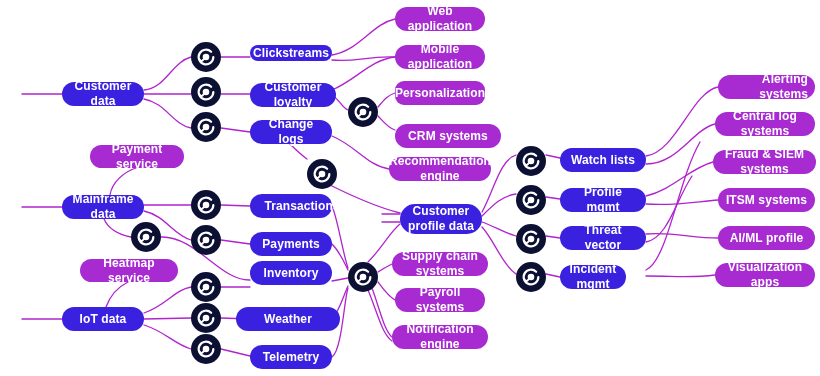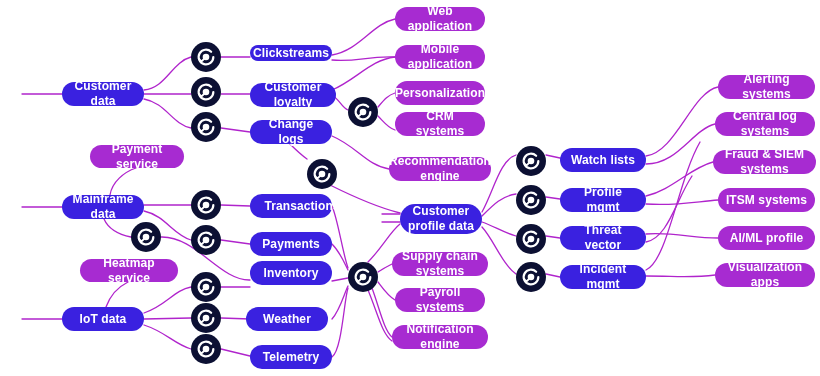--- a/index.html
+++ b/index.html
@@ -127,37 +127,37 @@
       <div class="node blue" style="left: 62px; top: 195px; width: 82px; height: 24px;"><span>Mainframe data</span></div>
       <div class="node blue" style="left: 62px; top: 307px; width: 82px; height: 24px;"><span>IoT data</span></div>
       <div class="node purple" style="left: 90px; top: 145px; width: 94px; height: 23px;"><span>Payment service</span></div>
       <div class="node purple" style="left: 80px; top: 259px; width: 98px; height: 23px;"><span>Heatmap service</span></div>
       <div class="node blue" style="left: 250px; top: 45px; width: 82px; height: 16px;"><span>Clickstreams</span></div>
       <div class="node blue" style="left: 250px; top: 83px; width: 86px; height: 24px;"><span>Customer loyalty</span></div>
       <div class="node blue" style="left: 250px; top: 120px; width: 82px; height: 24px;"><span>Change logs</span></div>
       <div class="node blue" style="left: 250px; top: 194px; width: 82px; height: 24px; padding-left: 29px;"><span>Transactions</span></div>
       <div class="node blue" style="left: 250px; top: 232px; width: 82px; height: 24px;"><span>Payments</span></div>
       <div class="node blue" style="left: 250px; top: 261px; width: 82px; height: 24px;"><span>Inventory</span></div>
-      <div class="node blue" style="left: 246px; top: 307px; width: 82px; height: 24px;"><span>Weather</span></div>
+      <div class="node blue" style="left: 236px; top: 307px; width: 104px; height: 24px;"><span>Weather</span></div>
       <div class="node blue" style="left: 250px; top: 345px; width: 82px; height: 24px;"><span>Telemetry</span></div>
       <div class="node purple" style="left: 395px; top: 7px; width: 90px; height: 24px;"><span>Web application</span></div>
       <div class="node purple" style="left: 395px; top: 45px; width: 90px; height: 24px;"><span>Mobile application</span></div>
-      <div class="node purple" style="left: 395px; top: 81px; width: 90px; height: 24px;"><span>Personalization</span></div>
-      <div class="node purple" style="left: 395px; top: 112px; width: 90px; height: 24px;"><span>CRM systems</span></div>
+      <div class="node purple" style="left: 395px; top: 81px; width: 90px; height: 24px; border-radius: 9px;"><span>Personalization</span></div>
+      <div class="node purple" style="left: 395px; top: 124px; width: 106px; height: 24px;"><span>CRM systems</span></div>
       <div class="node purple" style="left: 389px; top: 157px; width: 102px; height: 24px;"><span>Recommendation engine</span></div>
       <div class="node purple" style="left: 392px; top: 252px; width: 96px; height: 24px;"><span>Supply chain systems</span></div>
       <div class="node purple" style="left: 395px; top: 288px; width: 90px; height: 24px;"><span>Payroll systems</span></div>
       <div class="node purple" style="left: 392px; top: 325px; width: 96px; height: 24px;"><span>Notification engine</span></div>
       <div class="node blue" style="left: 400px; top: 204px; width: 82px; height: 30px;"><span>Customer
 profile data</span></div>
       <div class="node blue" style="left: 560px; top: 148px; width: 86px; height: 24px;"><span>Watch lists</span></div>
       <div class="node blue" style="left: 560px; top: 188px; width: 86px; height: 24px;"><span>Profile mgmt</span></div>
       <div class="node blue" style="left: 560px; top: 226px; width: 86px; height: 24px;"><span>Threat vector</span></div>
-      <div class="node blue" style="left: 560px; top: 265px; width: 86px; height: 24px;"><span>Incident mgmt</span></div>
-      <div class="node purple" style="left: 718px; top: 75px; width: 97px; height: 24px;"><span>Alerting systems</span></div>
+      <div class="node blue" style="left: 560px; top: 265px; width: 66px; height: 24px;"><span>Incident mgmt</span></div>
+      <div class="node purple" style="left: 718px; top: 75px; width: 97px; height: 24px; text-align: right;"><span>Alerting systems</span></div>
       <div class="node purple" style="left: 715px; top: 112px; width: 100px; height: 24px;"><span>Central log systems</span></div>
       <div class="node purple" style="left: 713px; top: 150px; width: 103px; height: 24px; justify-content: flex-end;"><span>Fraud &amp; SIEM systems</span></div>
       <div class="node purple" style="left: 718px; top: 188px; width: 97px; height: 24px;"><span>ITSM systems</span></div>
       <div class="node purple" style="left: 718px; top: 226px; width: 97px; height: 24px;"><span>AI/ML profile</span></div>
       <div class="node purple" style="left: 715px; top: 263px; width: 100px; height: 24px;"><span>Visualization apps</span></div>
     </div>
   <div id="icons">
       <div class="sync-icon" style="left: 191px; top: 42px;">
         <svg width="22" height="22" viewBox="0 0 24 24" aria-hidden="true">
           <path d="M20 12a8 8 0 1 1-2.4-5.7" fill="none" stroke="#ffffff" stroke-width="2.4" stroke-linecap="round"></path>

